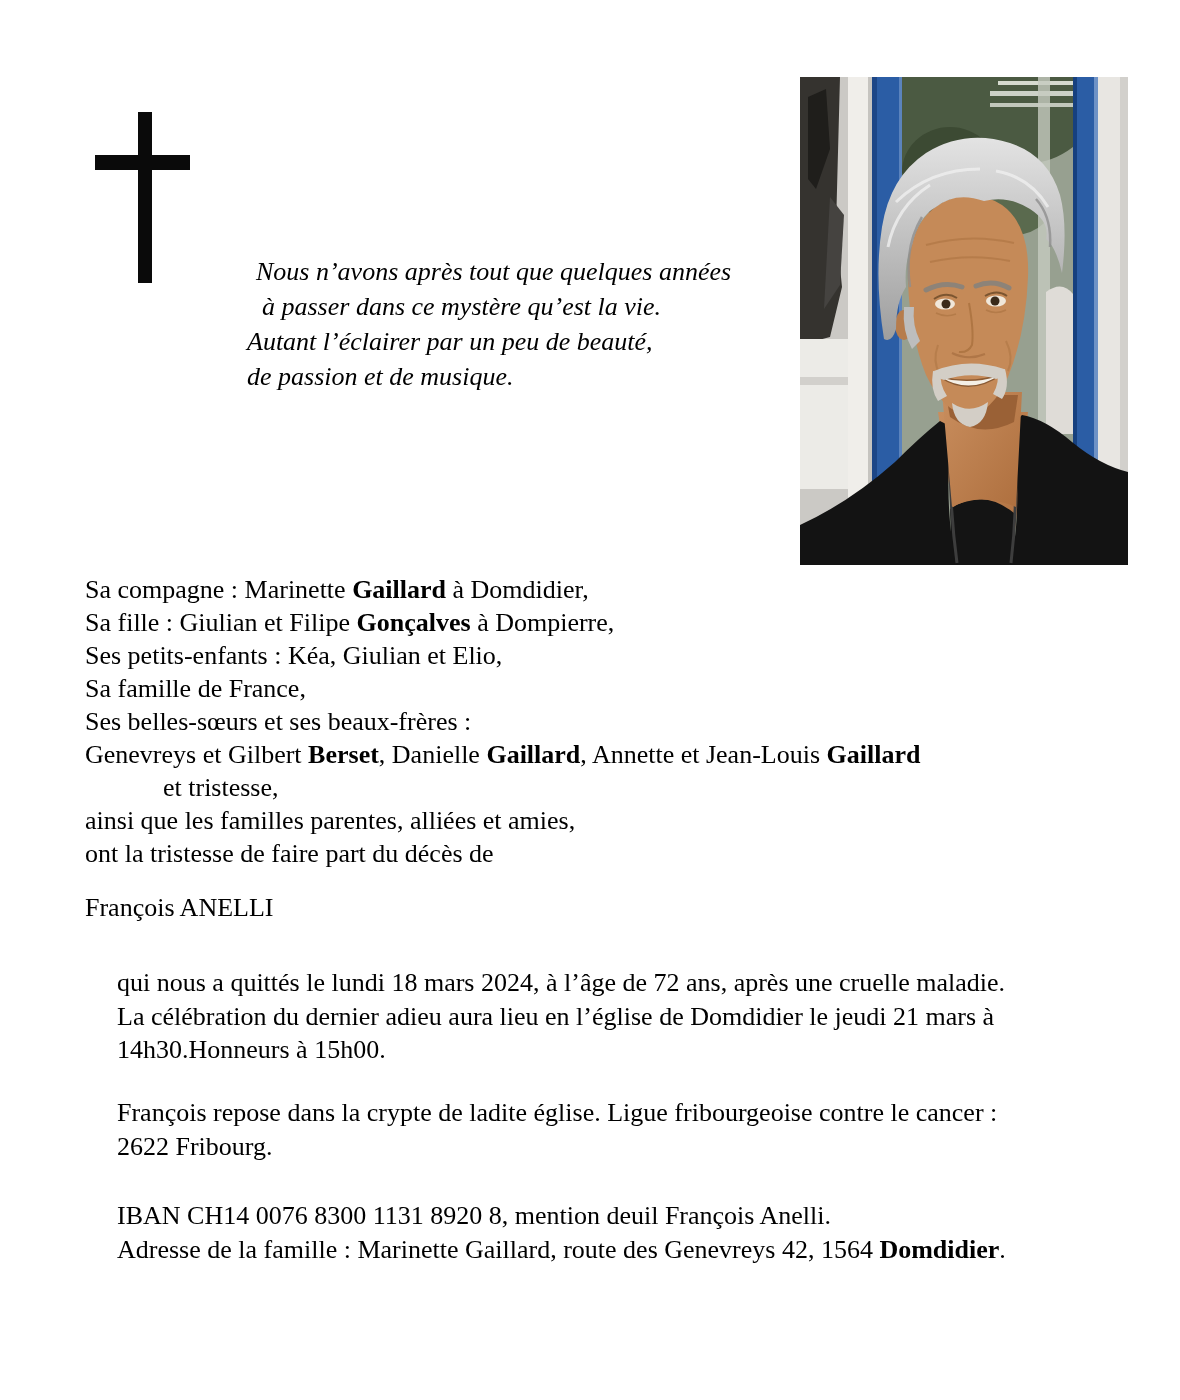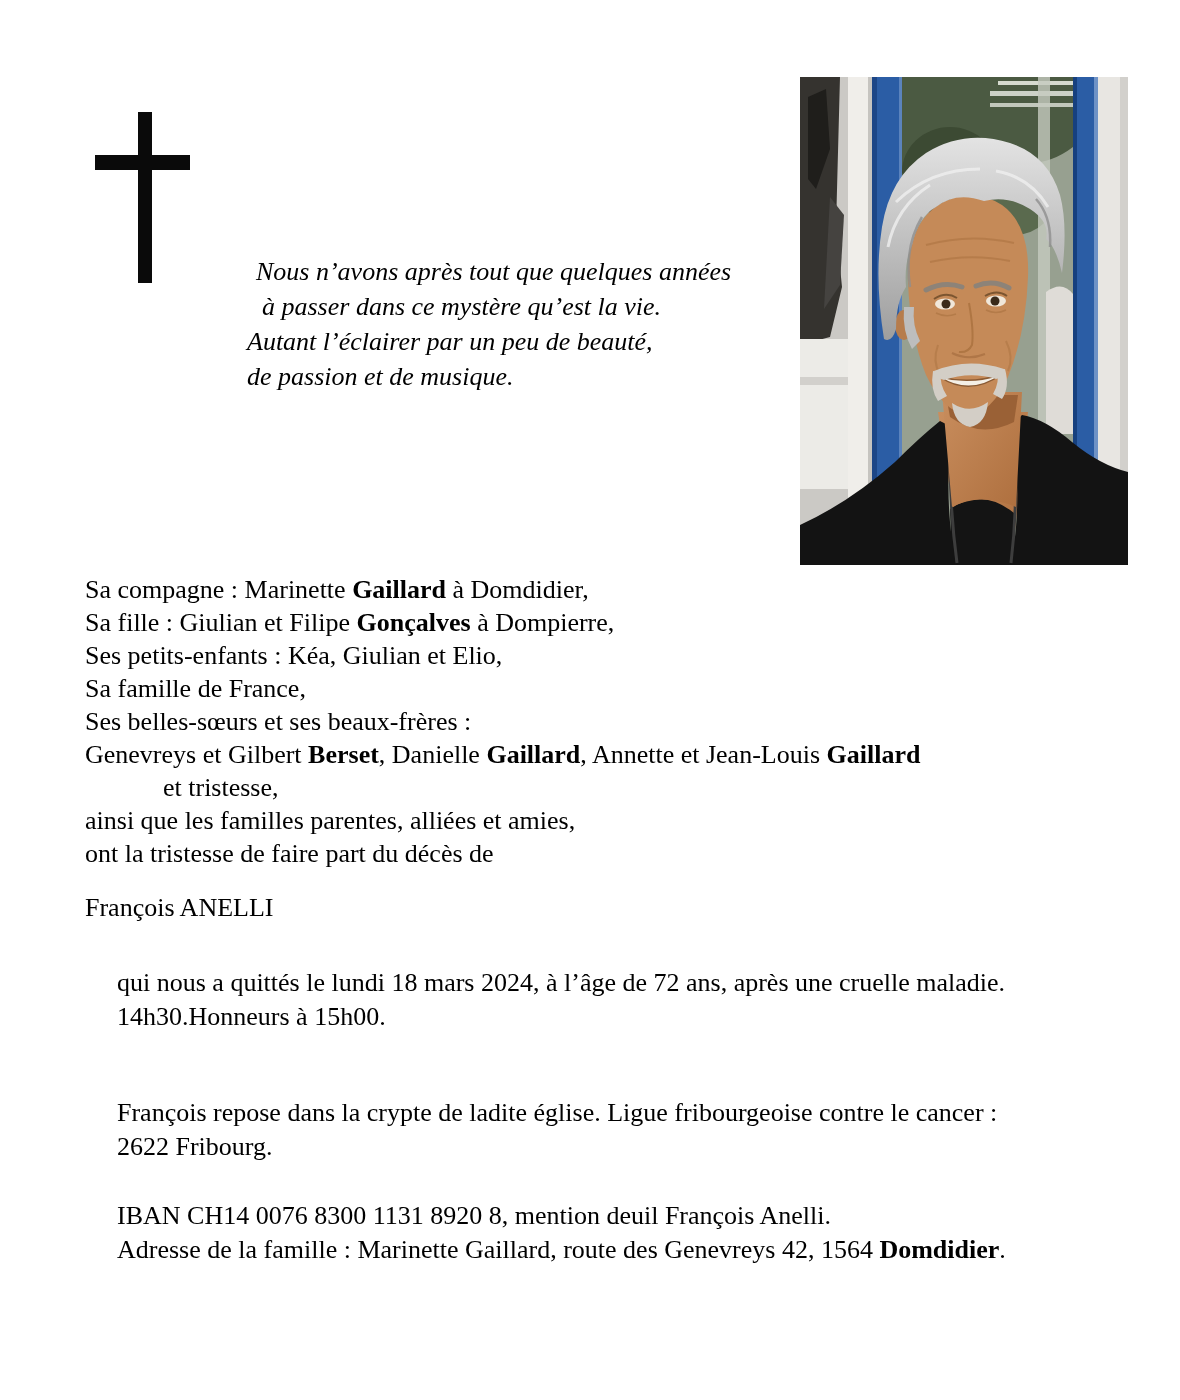--- a/index.html
+++ b/index.html
@@ -172,20 +172,21 @@
     <div><span>Genevreys et Gilbert </span><span class="b">Berset</span><span>, Danielle </span><span class="b">Gaillard</span><span>, Annette et Jean-Louis </span><span class="b">Gaillard</span></div>
     <div class="indent"><span>et tristesse,</span></div>
     <div><span>ainsi que les familles parentes, alliées et amies,</span></div>
     <div><span>ont la tristesse de faire part du décès de</span></div>
   </div>
 
   <div class="title">François ANELLI</div>
 
   <div class="para p1">
     <div>qui nous a quittés le lundi 18 mars 2024, à l’âge de 72 ans, après une cruelle maladie.</div>
+    <div>La célébration du dernier adieu aura lieu en l’église de Domdidier le jeudi 21 mars à</div>
     <div>14h30.Honneurs à 15h00.</div>
   </div>
 
   <div class="para p2">
     <div>François repose dans la crypte de ladite église. Ligue fribourgeoise contre le cancer :</div>
     <div>2622 Fribourg.</div>
   </div>
 
   <div class="para p3">
     <div><span>IBAN CH14 0076 8300 1131 8920 8, mention deuil François Anelli.</span></div>

